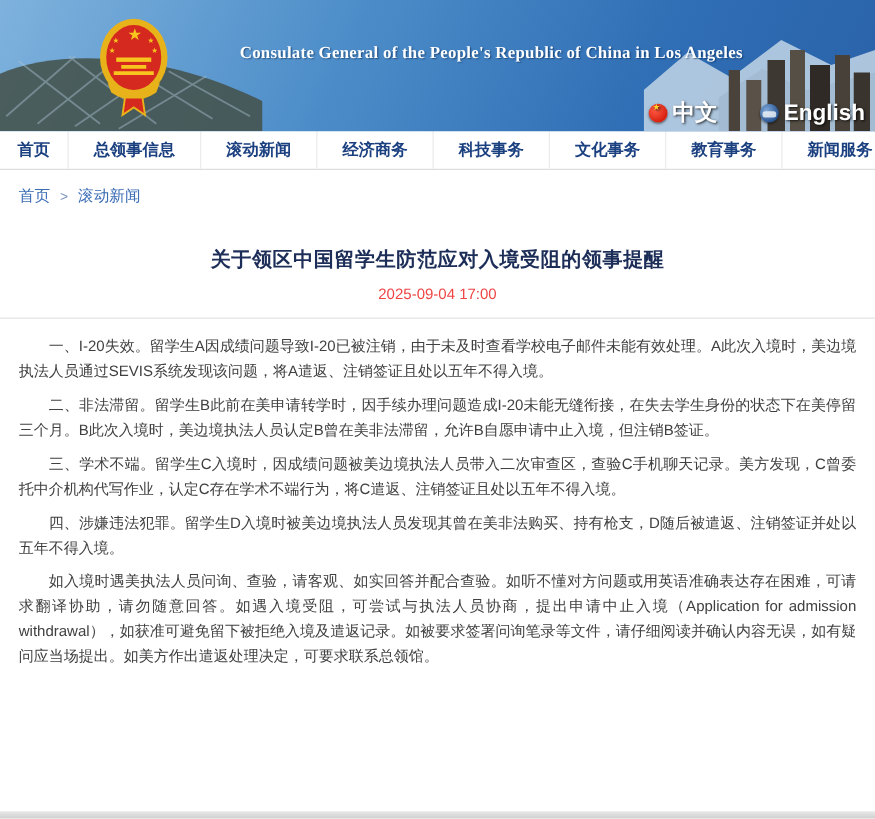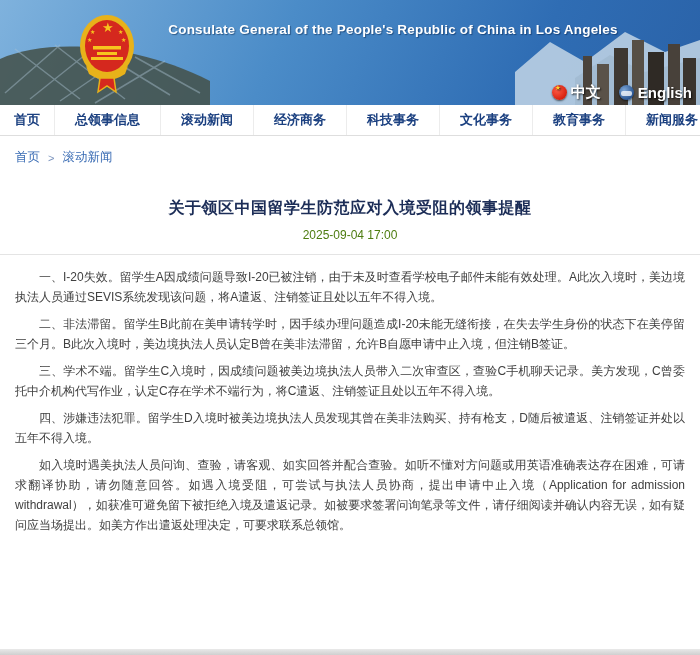--- a/index.html
+++ b/index.html
@@ -18,27 +18,27 @@
   .skyline-svg{position:absolute;right:0;bottom:0;}
   .emblem-svg{position:absolute;left:78px;top:10px;}
   .banner-titles{
     position:absolute;left:148px;top:16px;width:490px;text-align:center;color:#fff;
   }
   .banner-title-cn{
     font-size:28px;font-weight:bold;letter-spacing:3px;line-height:36px;
     text-shadow:1px 2px 2px rgba(0,30,70,.45);white-space:nowrap;
   }
   .banner-title-en{
-    font-family:Liberation Sans, sans-serif;
-    font-size:13.5px;font-weight:bold;margin-top:6px;letter-spacing:.2px;
+    font-family:Liberation Serif, serif;
+    font-size:13.5px;font-weight:bold;margin-top:18px;letter-spacing:.2px;
     text-shadow:1px 1px 1px rgba(0,30,70,.5);white-space:nowrap;
   }
   .lang-switch{
-    position:absolute;right:8px;bottom:3px;display:flex;align-items:center;gap:8px;
-    color:#fff;font-size:15px;font-weight:bold;
+    position:absolute;right:8px;bottom:3px;display:flex;align-items:center;gap:24px;
+    color:#fff;font-size:18px;font-weight:bold;
     text-shadow:1px 1px 2px rgba(0,0,0,.8);
   }
   .lang-item{display:flex;align-items:center;gap:4px;cursor:pointer;margin-left:10px;}
   .flag-dot{
     width:15px;height:15px;border-radius:50%;
     background:radial-gradient(circle at 35% 35%,#ff5a45,#d6210f 70%);
     box-shadow:0 1px 2px rgba(0,0,0,.6);position:relative;flex:0 0 auto;
   }
   .flag-dot::after{
     content:"★";position:absolute;left:3px;top:-1px;font-size:7px;color:#ffd32a;
@@ -70,21 +70,21 @@
   }
   .crumb{cursor:pointer;}
   .crumb-sep{color:#7a93bd;font-size:11px;}
   
   .article{padding:0 15px;}
   .article-title{
     margin-top:22px;text-align:center;font-size:16px;font-weight:bold;
     color:#1c2d57;letter-spacing:.5px;
   }
   .article-date{
-    text-align:center;font-size:12px;color:#4d7c0f;margin-top:9px;margin-bottom:12px;
+    text-align:center;font-size:12px;color:#ef4444;margin-top:9px;margin-bottom:12px;
   }
   .divider{width:700px;margin-left:-15px;border-top:1px solid #e4e4e4;}
   .article-body{padding-top:12px;}
   .article-body p{
     margin:0 0 7px 0;font-size:12px;line-height:20px;color:#404040;
     text-indent:2em;text-align:justify;
   }
   
   .footer-strip{
     position:absolute;left:0;bottom:0;width:700px;height:6px;

